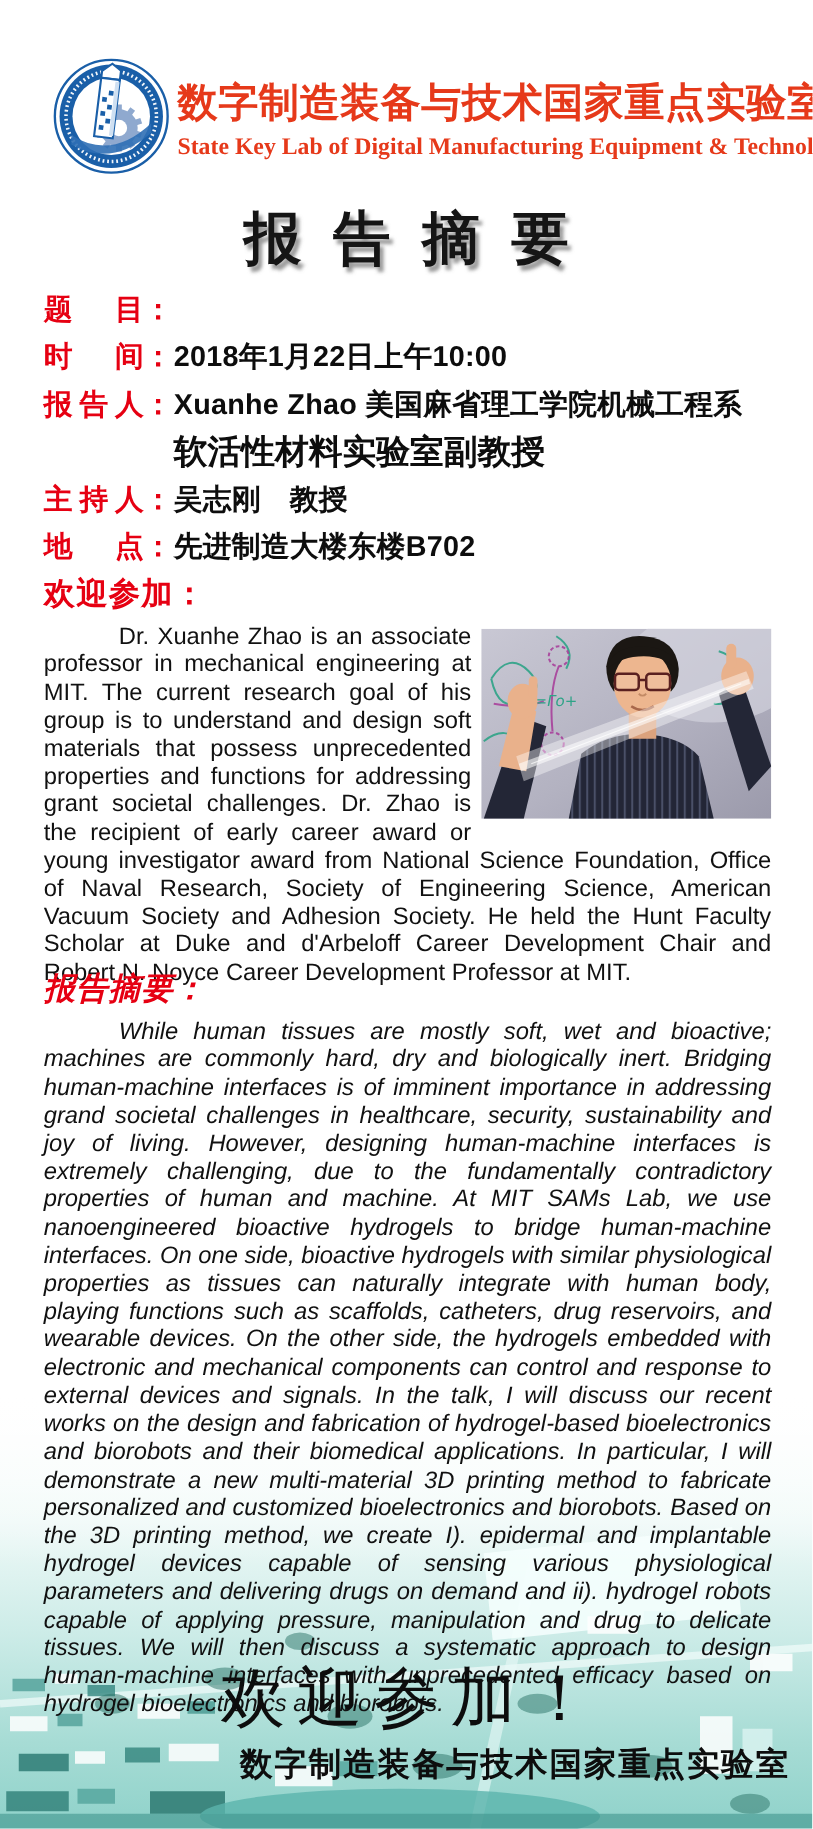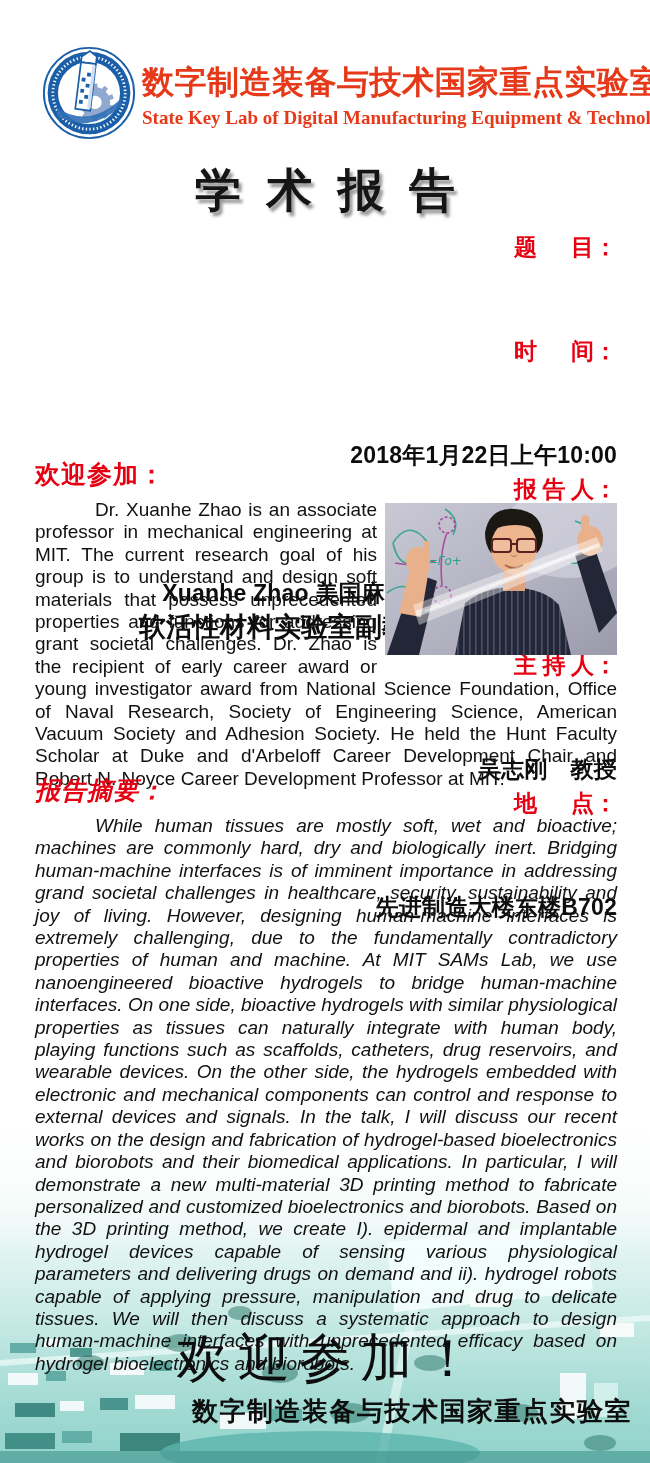--- a/index.html
+++ b/index.html
@@ -25,22 +25,22 @@
   
   .main-title{
     left:0;top:160px;width:100%;text-align:center;
     font-size:46px;font-weight:900;color:#151515;
     letter-spacing:.55em;text-indent:.55em;
     text-shadow:3px 4px 3px rgba(110,110,110,.7);
   }
 
   
   .details{left:35px;top:230px;width:582px;}
-  .detail-row{display:flex;min-height:38px;align-items:flex-end;
-    font-size:23px;font-weight:700;line-height:34px;flex-direction:column;}
+  .detail-row{display:flex;min-height:38px;align-items:flex-start;
+    font-size:23px;font-weight:700;line-height:34px;}
   .dl{color:#e60012;flex:0 0 104px;display:flex;}
   .dl-chars{display:inline-block;width:80px;text-align:justify;text-align-last:justify;}
   .dv{color:#0d0d0d;white-space:nowrap;letter-spacing:.2px;}
   .dv-cont{padding-left:104px;font-size:27px;font-weight:700;line-height:34px;
     min-height:38px;color:#0d0d0d;}
 
   
   .bio{left:35px;top:458px;width:582px;}
   .abstract{left:35px;top:774px;width:582px;font-style:italic;}
   .section-heading{color:#e60012;font-size:25px;font-weight:900;letter-spacing:1px;}
@@ -166,21 +166,21 @@
       </g>
     </g>
   </svg>
 </div>
 
 <div class="layer header-titles">
   <div class="header-cn">数字制造装备与技术国家重点实验室</div>
   <div class="header-en">State Key Lab of Digital Manufacturing Equipment &amp; Technology</div>
 </div>
 
-<div class="layer main-title">学术报告</div>
+<div class="layer main-title">报告摘要</div>
 
 <div class="layer details">
   <div class="detail-row">
     <span class="dl">
         <span class="dl-chars">题目</span>
         <span>：</span>
       </span>
   </div>
   <div class="detail-row">
     <span class="dl">

